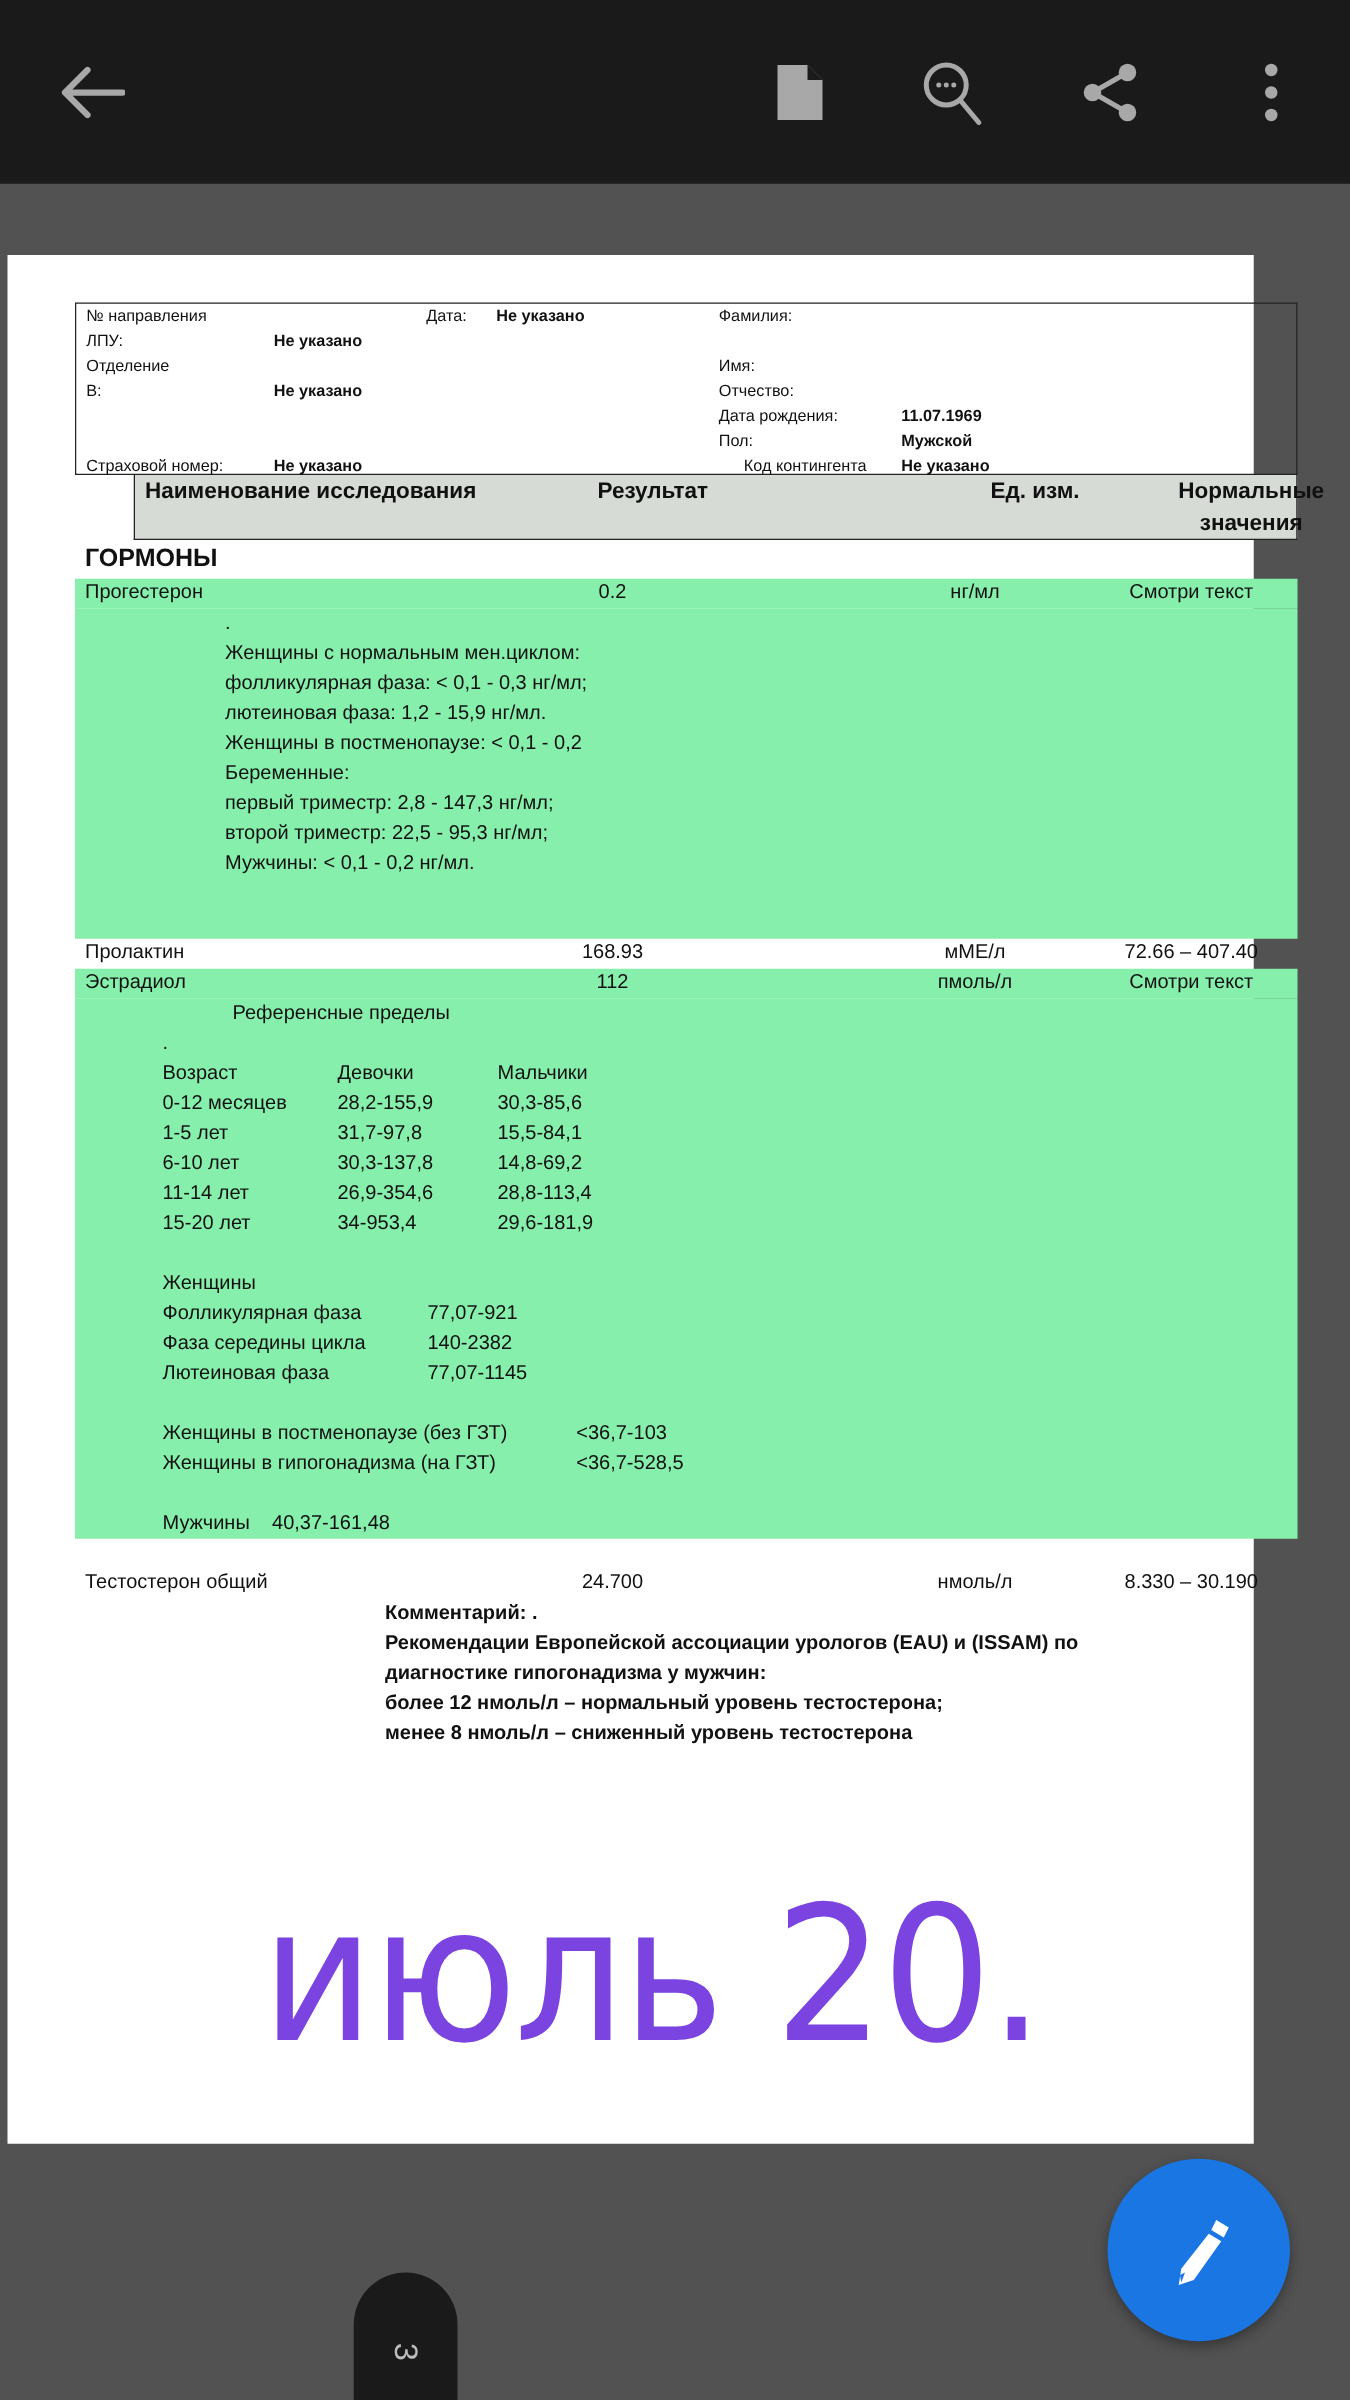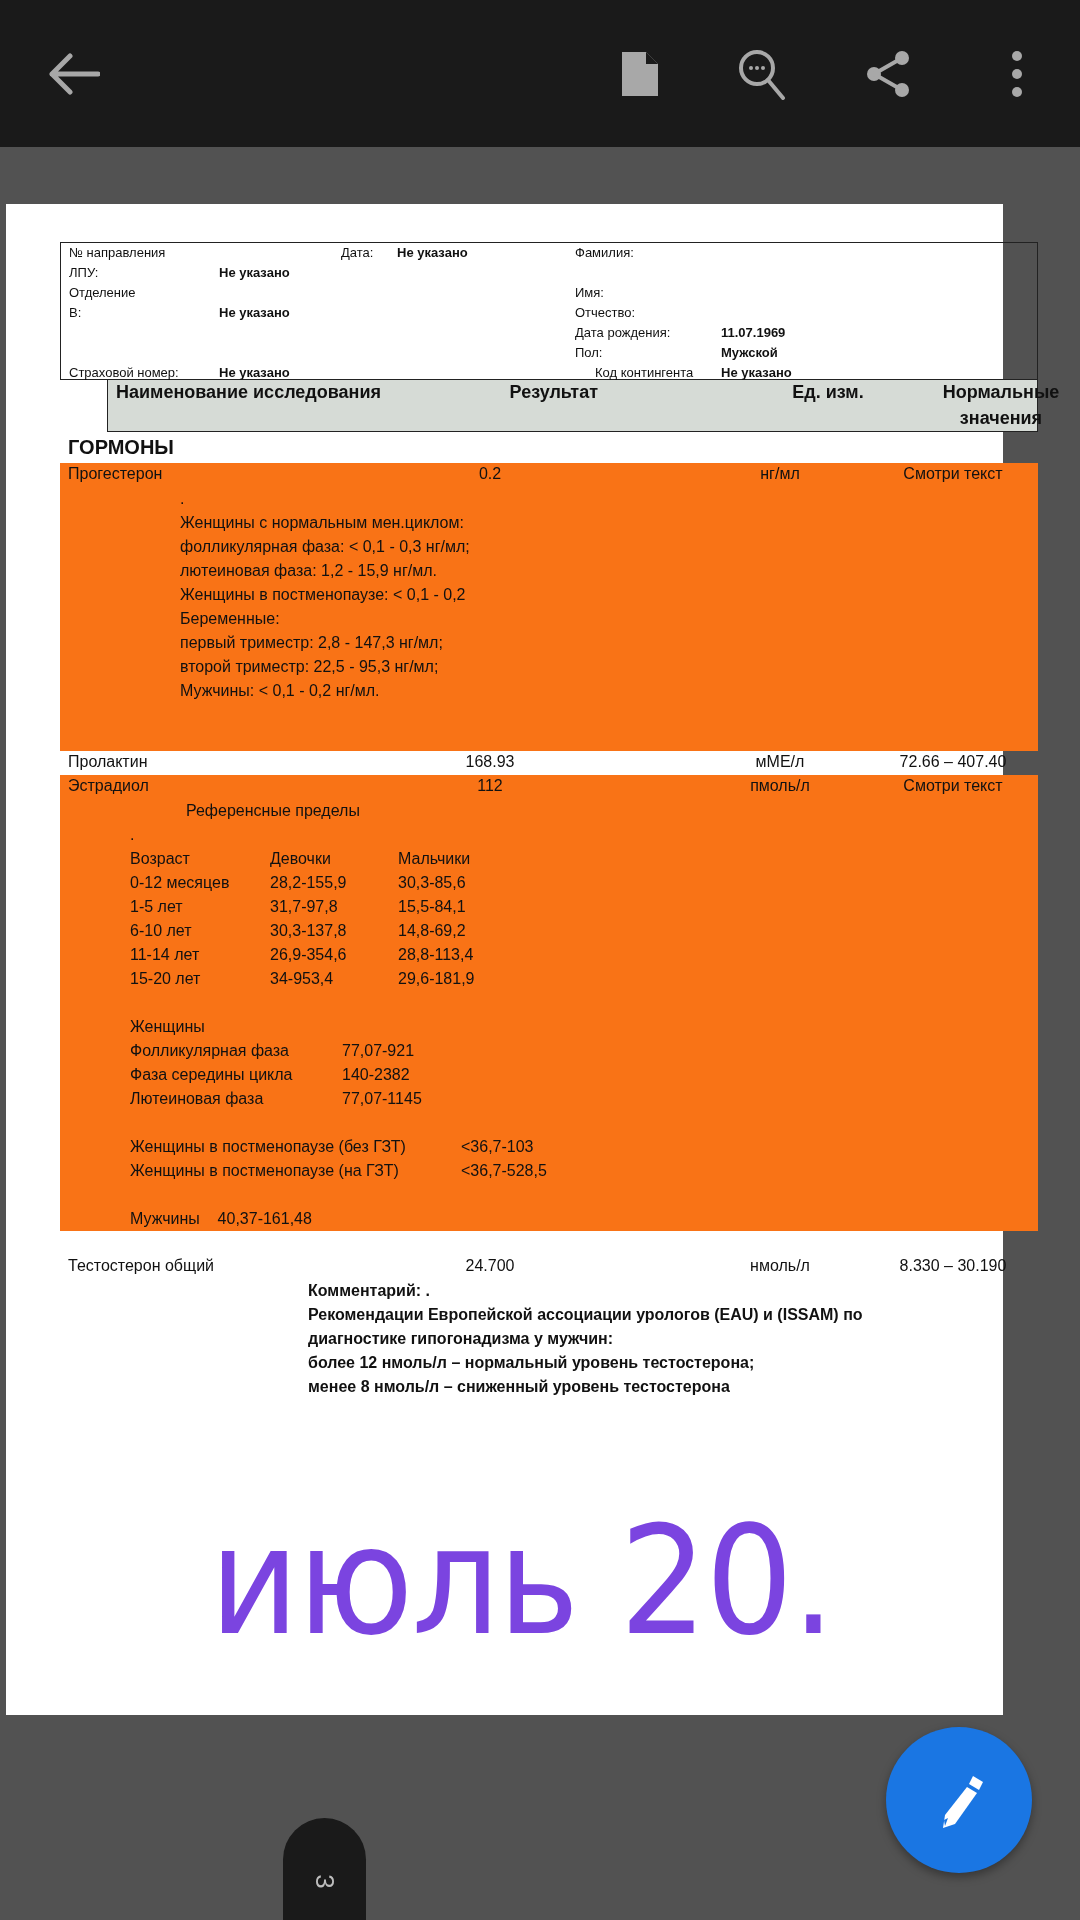--- a/index.html
+++ b/index.html
@@ -36,21 +36,21 @@
   .colhead {
     border: 1.5px solid #222; border-top: none; height: 51px; background: #d6dbd6; position: relative;
     font-weight: bold; font-size: 18px; margin-left: 47px;
   }
   .colhead span { position: absolute; }
   .section-title { font-size: 20px; font-weight: bold; padding: 4px 0 0 8px; height: 27px; }
   .row {
     position: relative; height: 24px; font-size: 16px;
   }
   .row span { position: absolute; top: 2px; white-space: nowrap; }
-  .shade { background: #f97316; }
+  .shade { background: #86efac; }
   .c-name { left: 8px; }
   .c-res { left: 380px; width: 100px; text-align: center; }
   .c-unit { left: 660px; width: 120px; text-align: center; }
   .c-norm { left: 808px; width: 170px; text-align: center; }
   .note { position: relative; font-size: 16px; line-height: 24px; }
   .note-line { white-space: nowrap; }
   .ref-grid { display: grid; grid-template-columns: 140px 128px 120px; }
   .ref-grid2 { display: grid; grid-template-columns: 212px 120px; }
   .ref-grid3 { display: grid; grid-template-columns: 331px 120px; }
   .comment { font-weight: bold; font-size: 16px; line-height: 24px; padding-left: 248px; }
@@ -134,21 +134,21 @@
       <span class="hb-line" style="left:514px;top:82px">Дата рождения:</span>
       <span class="hb-line hb-b" style="left:660px;top:82px">11.07.1969</span>
       <span class="hb-line" style="left:514px;top:102px">Пол:</span>
       <span class="hb-line hb-b" style="left:660px;top:102px">Мужской</span>
       <span class="hb-line" style="left:534px;top:122px">Код контингента</span>
       <span class="hb-line hb-b" style="left:660px;top:122px">Не указано</span>
     </div>
 
     <div class="colhead">
       <span style="left:8px;top:2px">Наименование исследования</span>
-      <span style="left:370px;width:120px;text-align:right;top:2px">Результат</span>
+      <span style="left:370px;width:120px;text-align:left;top:2px">Результат</span>
       <span style="left:660px;width:120px;text-align:center;top:2px">Ед. изм.</span>
       <span style="left:808px;width:170px;text-align:center;top:2px">Нормальные</span>
       <span style="left:808px;width:170px;text-align:center;top:28px">значения</span>
     </div>
 
     <div class="section-title">ГОРМОНЫ</div>
 
     <div class="row shade">
       <span class="c-name">Прогестерон</span>
       <span class="c-res">0.2</span>
@@ -211,21 +211,21 @@
           <div>77,07-921</div>
           <div>Фаза середины цикла</div>
           <div>140-2382</div>
           <div>Лютеиновая фаза</div>
           <div>77,07-1145</div>
         </div>
         <div style="height:24px"></div>
         <div class="ref-grid3">
           <div>Женщины в постменопаузе (без ГЗТ)</div>
           <div>&lt;36,7-103</div>
-          <div>Женщины в постменопаузе (на ГЗТ)</div>
+          <div>Женщины в гипогонадизма (на ГЗТ)</div>
           <div>&lt;36,7-528,5</div>
         </div>
         <div style="height:24px"></div>
         <div class="note-line" style="white-space:pre">Мужчины    40,37-161,48</div>
       </div>
     </div>
 
     <div style="height:24px"></div>
 
     <div class="row">

